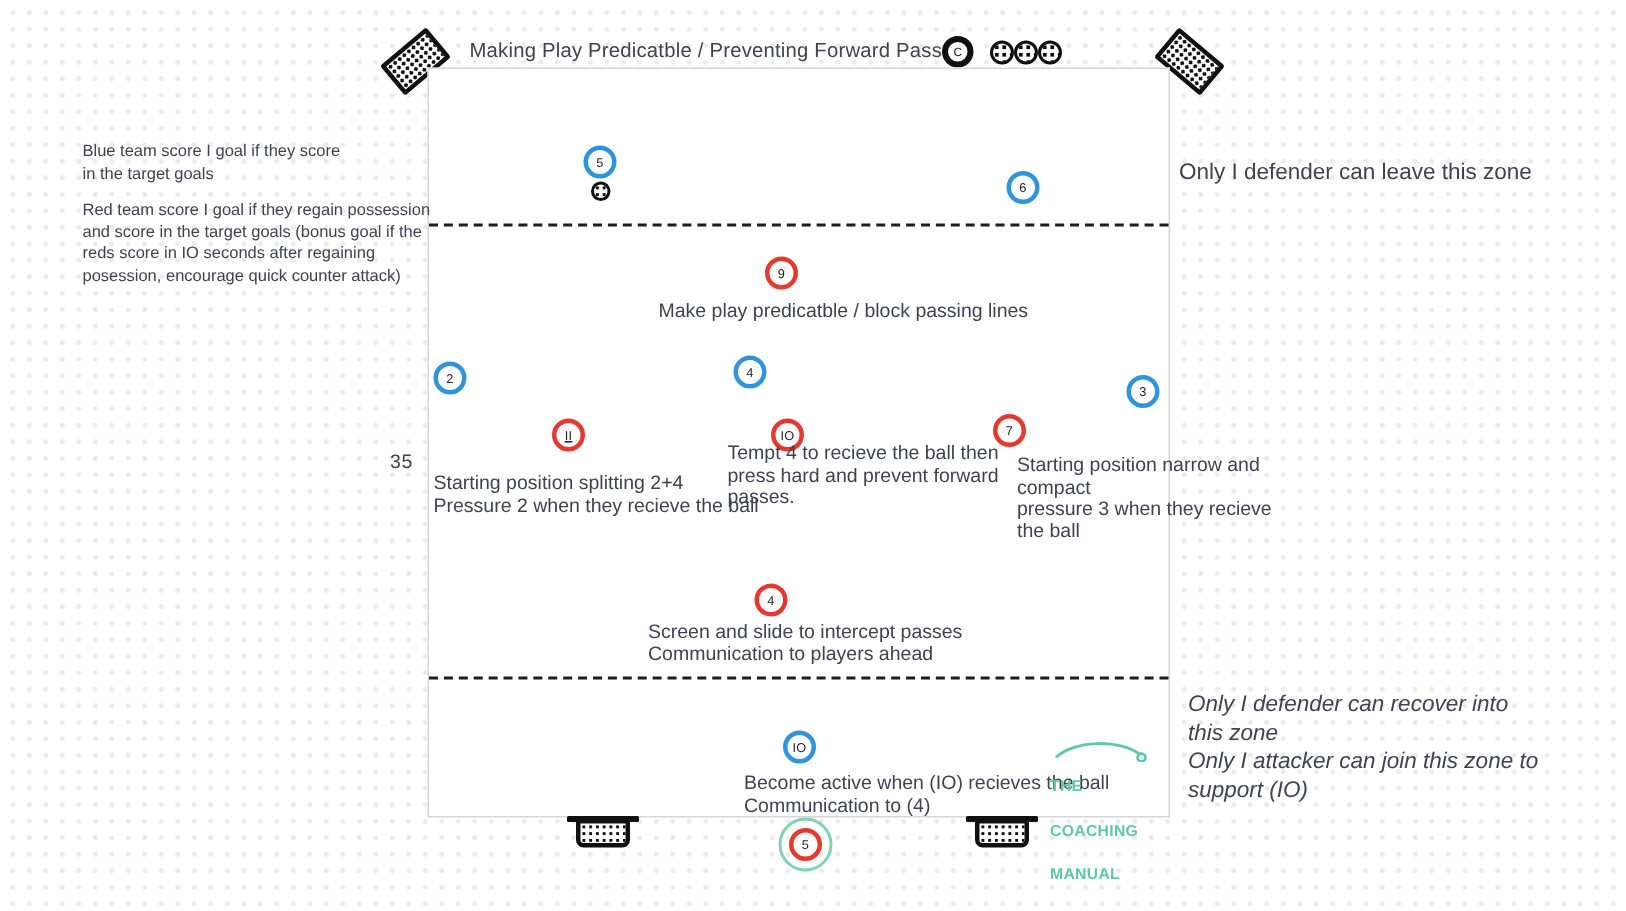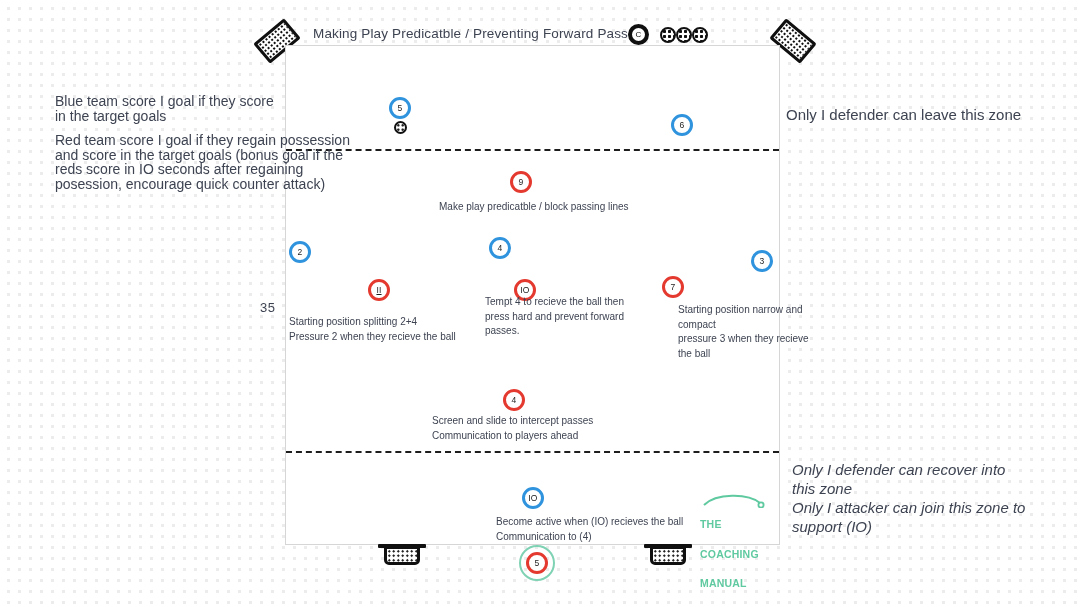--- a/index.html
+++ b/index.html
@@ -153,29 +153,29 @@
     border: 2px solid #101010;
     box-sizing: border-box;
     background-image:
       radial-gradient(circle, #101010 1.2px, transparent 1.3px);
     background-size: 4.5px 4.5px;
   }
 
   
   .note {
     position: absolute;
-    font-size: 10px;
+    font-size: 13px;
     line-height: 14.5px;
     color: #3d4351;
   }
 
   
   .side-note {
     position: absolute;
-    font-size: 14px;
+    font-size: 11px;
     line-height: 14.5px;
     color: #3d4351;
   }
   .side-note.big {
     font-size: 15px;
     line-height: 19px;
   }
 
   
   .target-goal {

